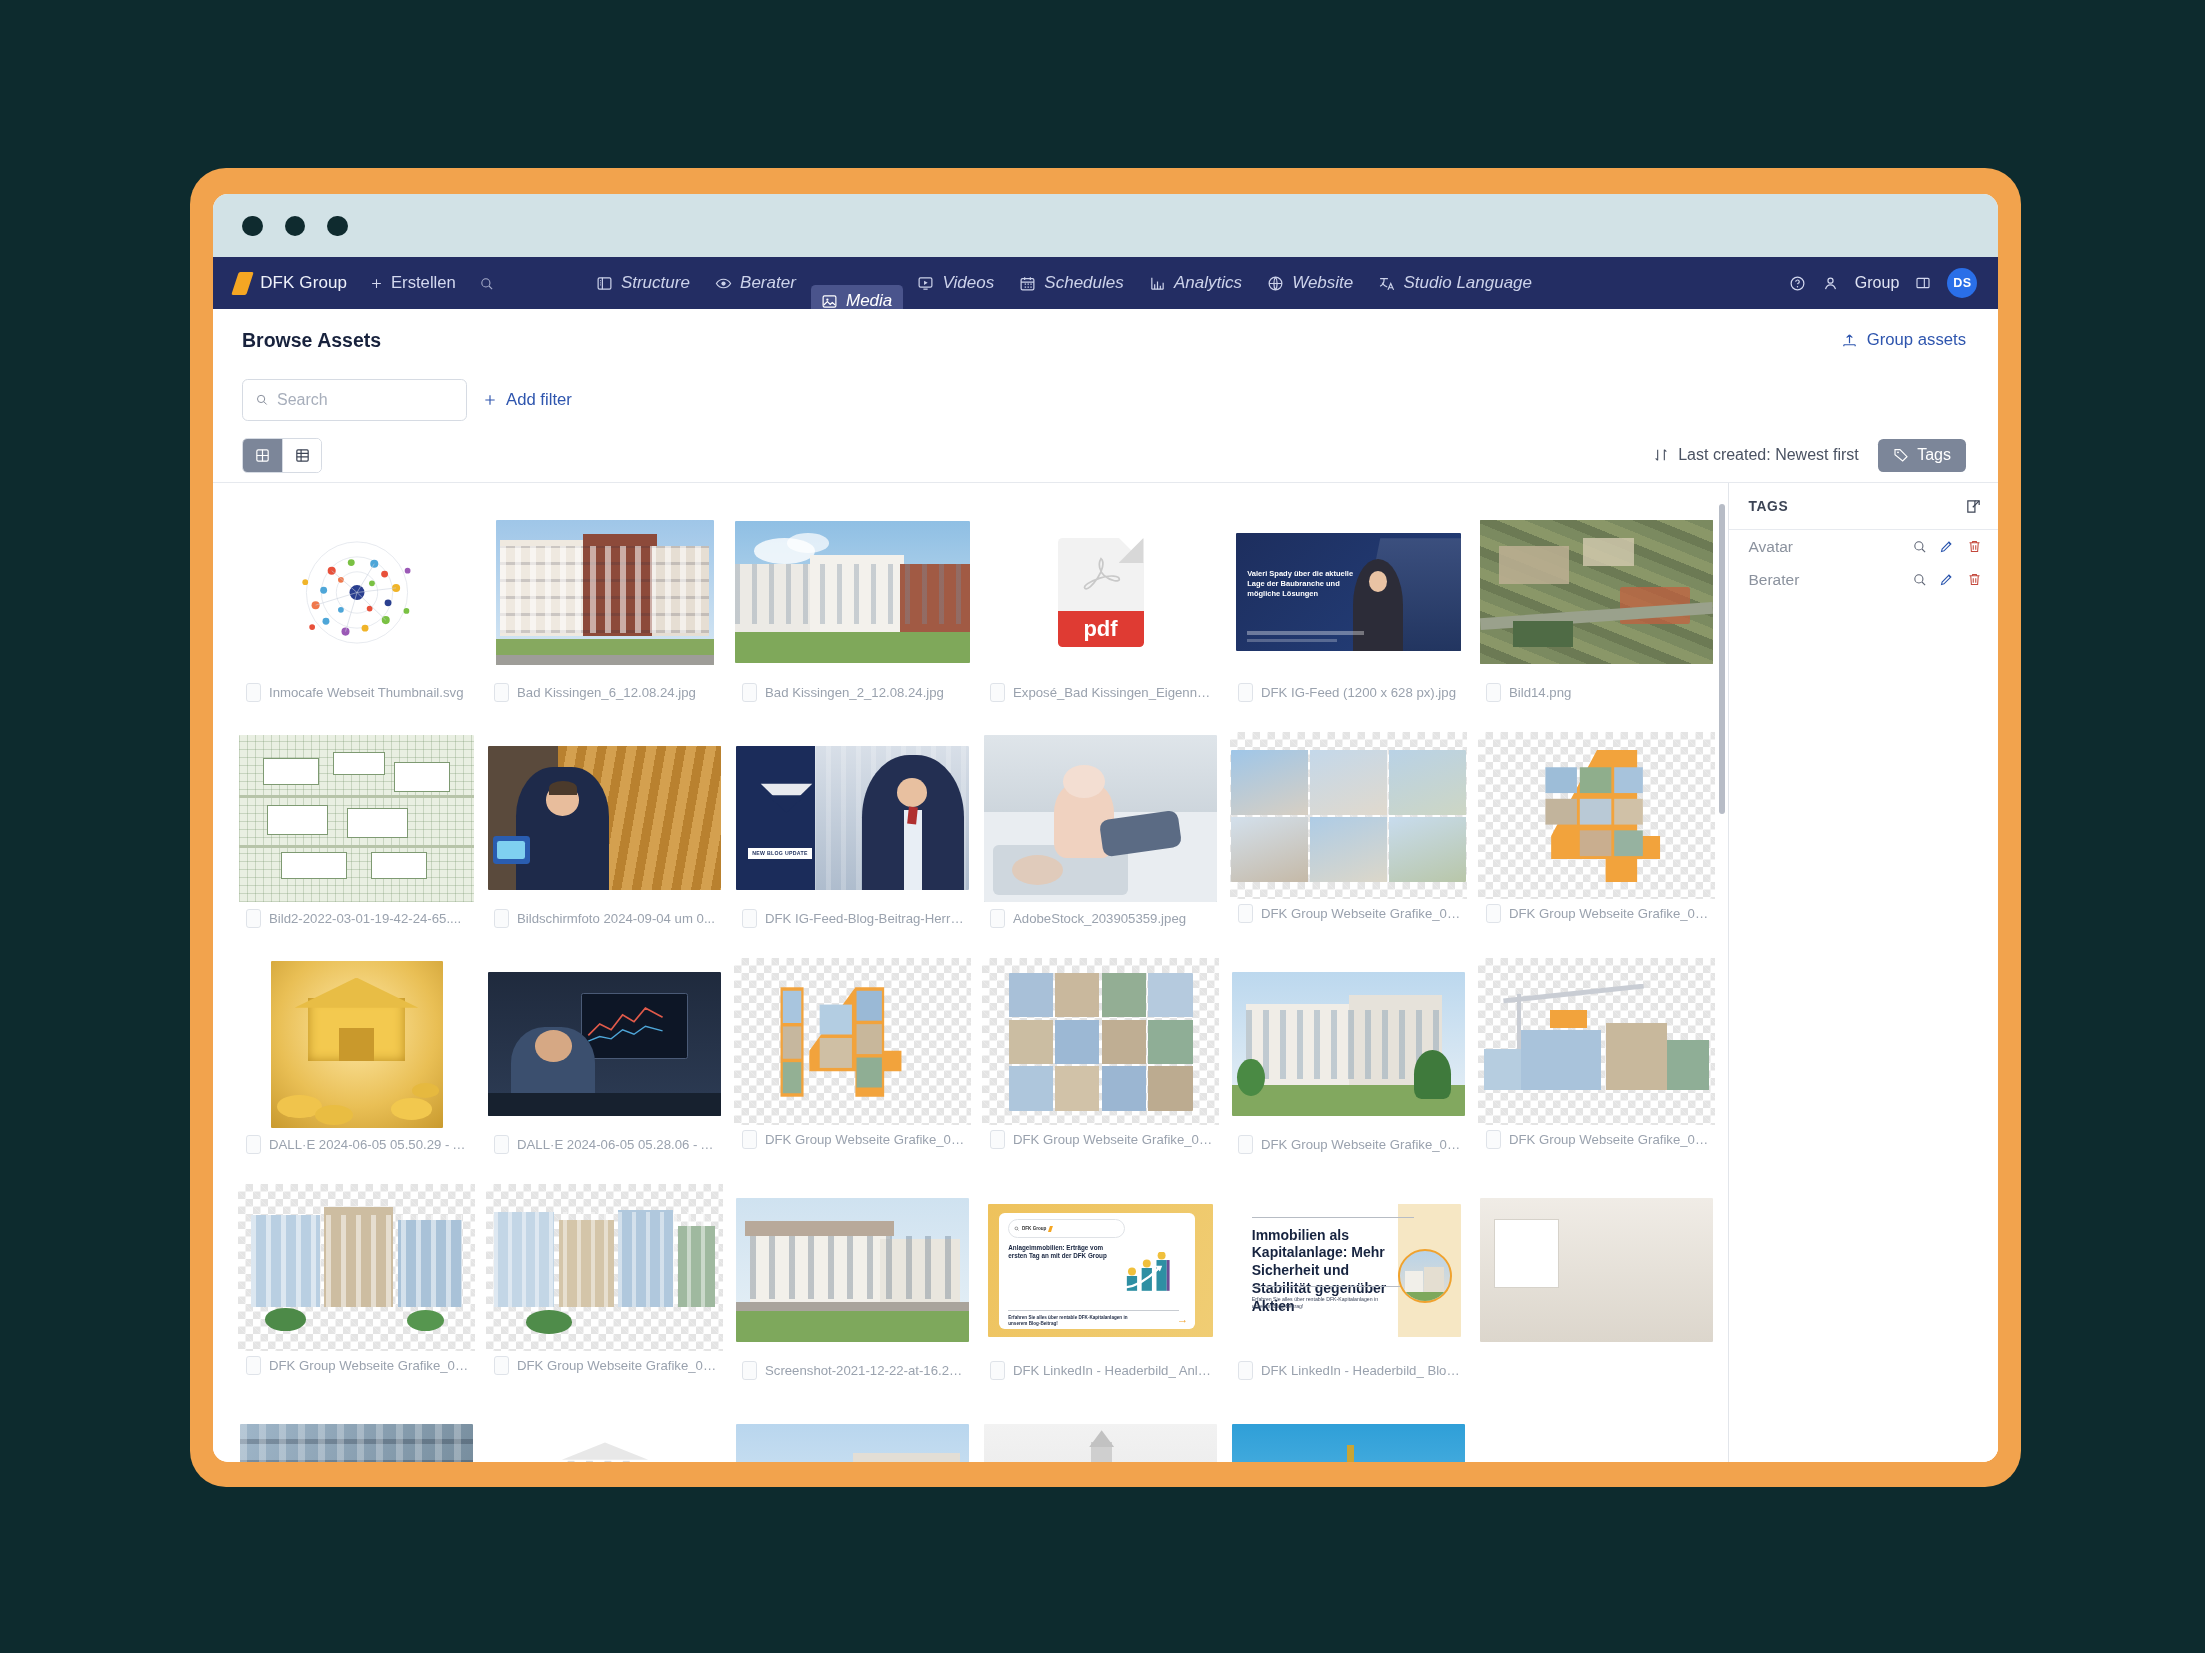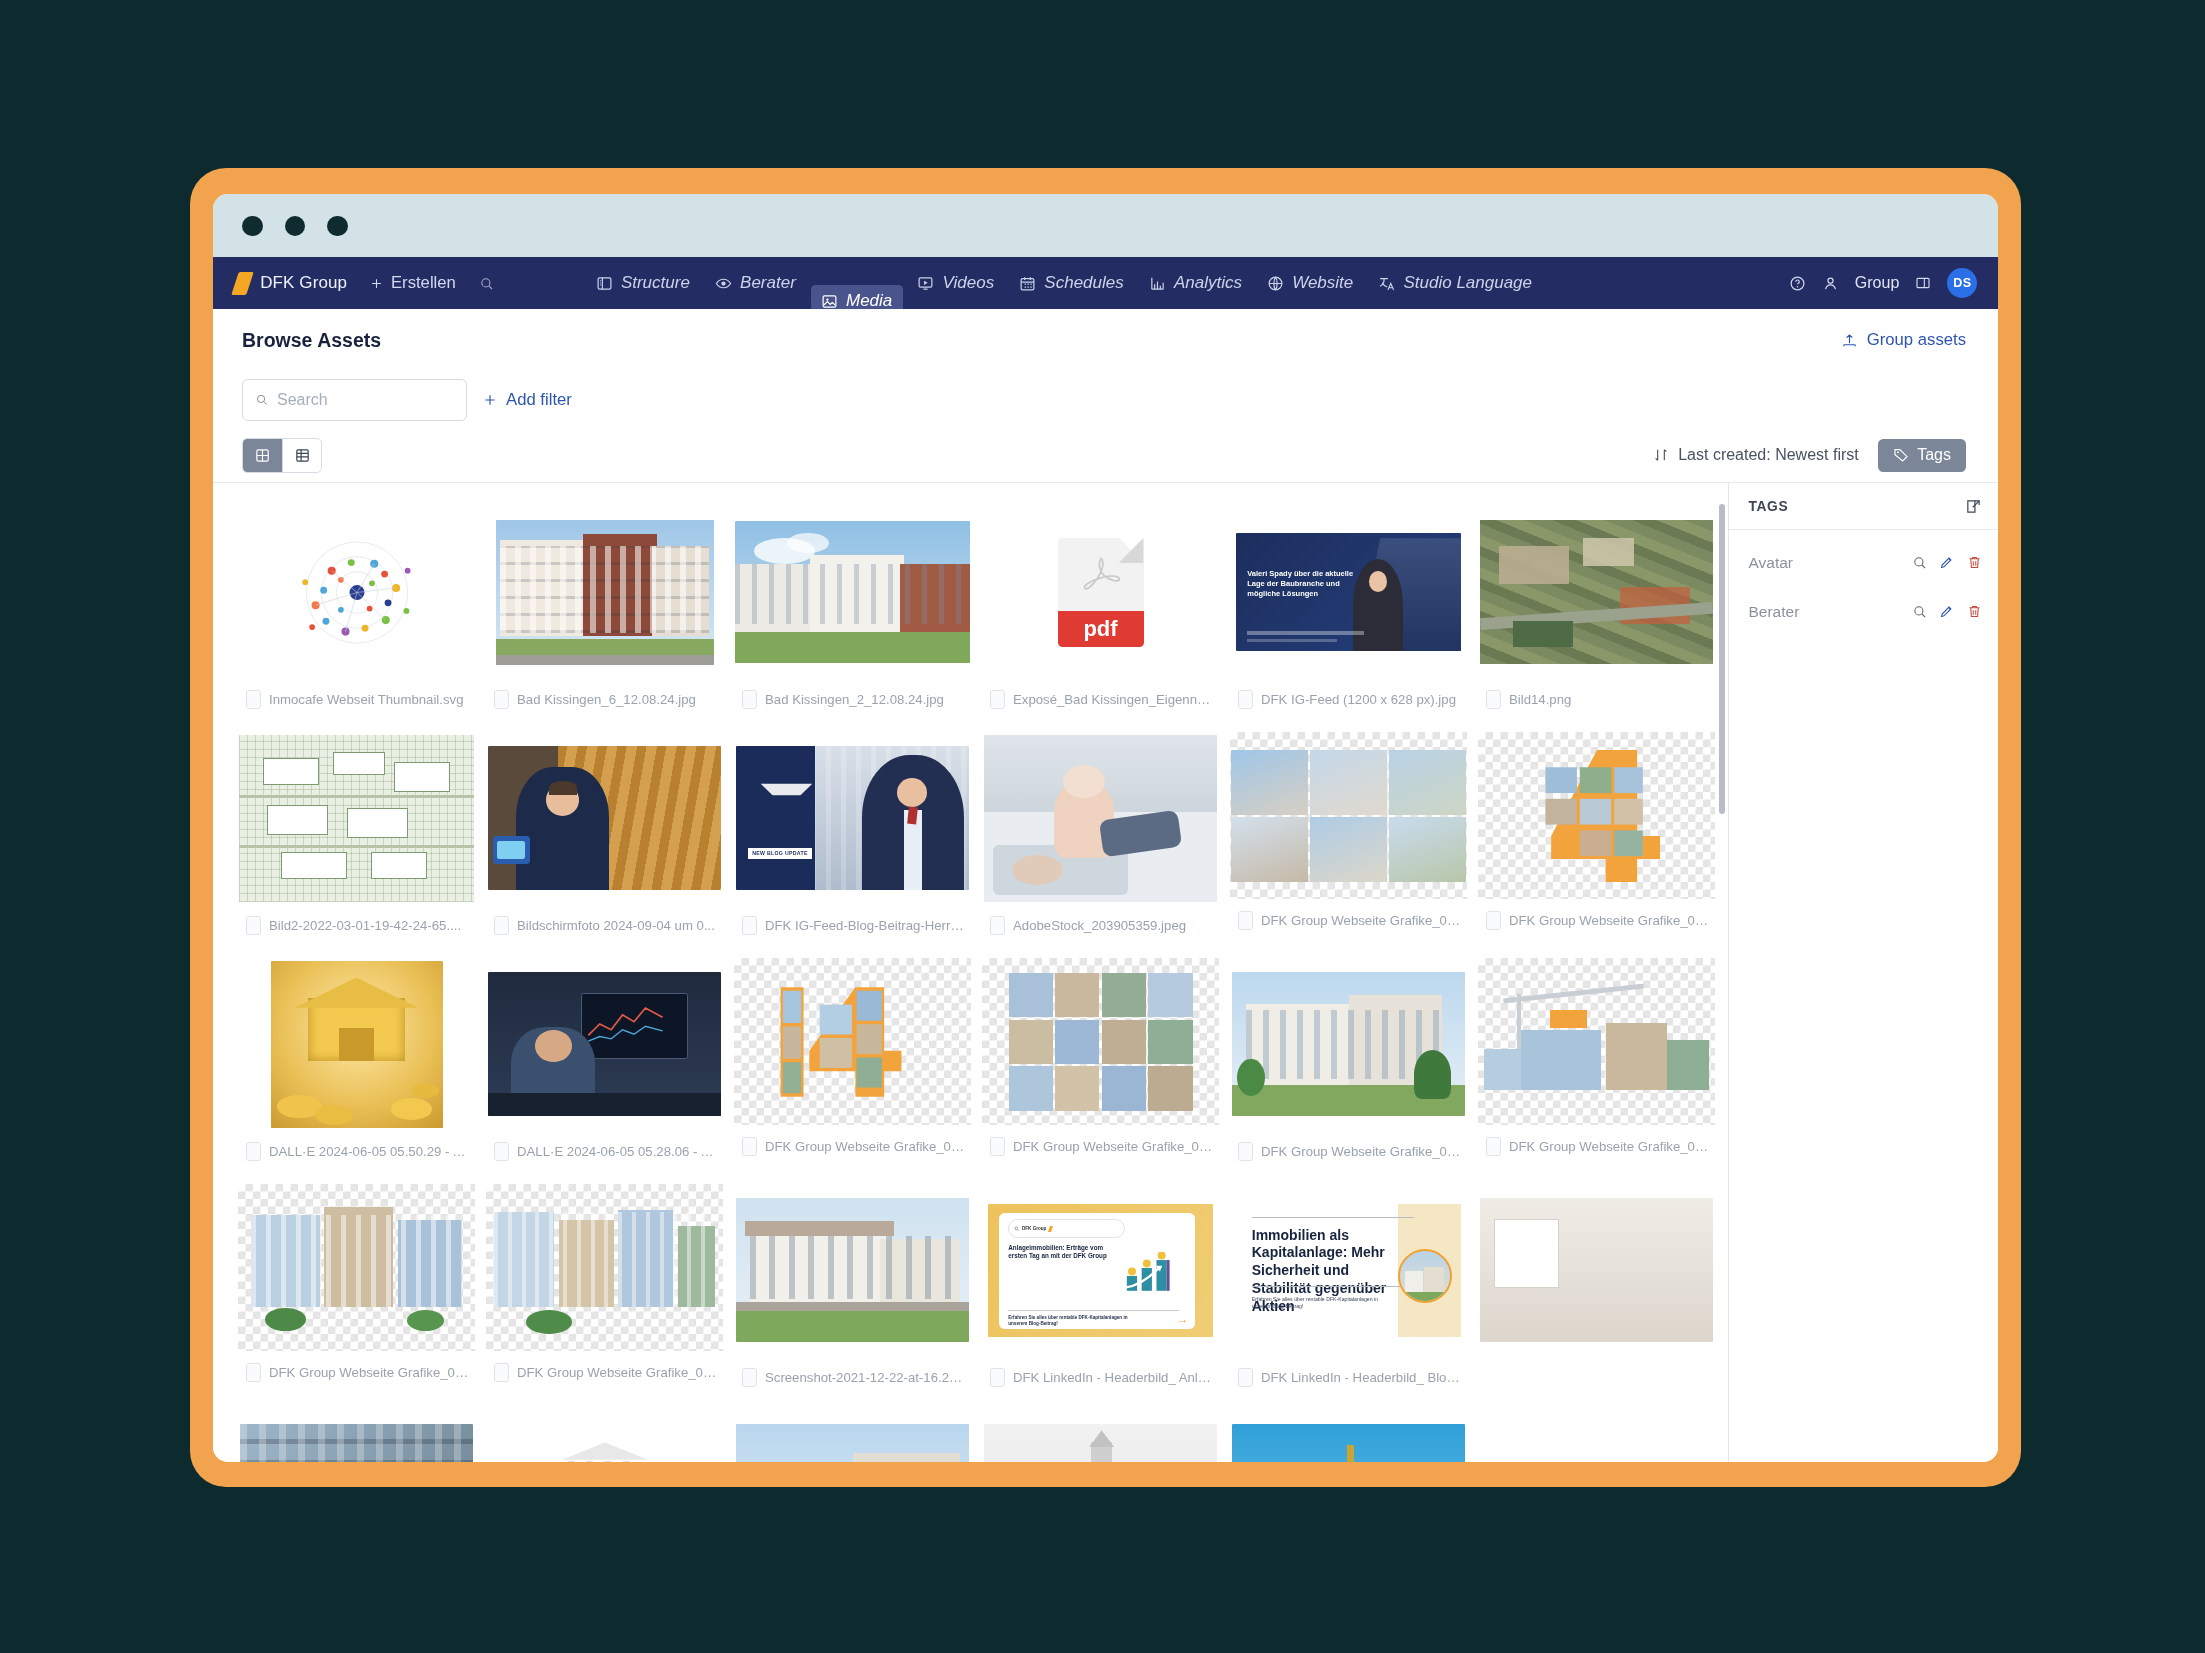--- a/index.html
+++ b/index.html
@@ -145,21 +145,21 @@
     display:flex; align-items:center; justify-content:center;
     overflow:hidden; position:relative;
   }
   .thumb {
     max-width: 237px; max-height: 167px;
     position:relative; overflow:hidden; border-radius:1.1px;
   }
   .asset-label {
     display:flex; align-items:center; gap:8px;
     width: 237px; padding-left: 8px;
-    margin-top: 12px;
+    margin-top: 5px;
   }
   .asset-check {
     flex:0 0 auto; width: 15px; height: 18.4px;
     border: 1.1px solid #dfe3e9; border-radius: 2.9px; background:#fafbfc;
   }
   .asset-name {
     font-size: 13.2px; color:#9aa2ae;
     white-space:nowrap; overflow:hidden; text-overflow:ellipsis;
     max-width: 201px;
   }
@@ -185,21 +185,21 @@
     background:#fff;
   }
   #tags-panel-head {
     height: 47px; display:flex; align-items:center; justify-content:space-between;
     padding: 0 16px 0 19.5px;
     border-bottom: 1.1px solid #e7eaef;
   }
   #tags-panel-title { font-size:13.8px; color:#3c4455; font-weight:bold; letter-spacing:0.6px; }
   .tag-row {
     height: 33px; display:flex; align-items:center;
-    padding: 0 16px 0 19.5px; gap: 0; margin-top: 16px;
+    padding: 0 16px 0 19.5px; gap: 0;
   }
   .tag-name { font-size:15.5px; color:#8b929e; flex:1 1 auto; }
   .tag-actions { display:flex; align-items:center; gap: 12.6px; }
   .ic-search-tag { color:#5c6373; }
   .ic-edit-tag { color:#2a55ad; }
   .ic-del-tag { color:#c4483c; }
 
   
   .art { width:100%; height:100%; position:relative; }
   

